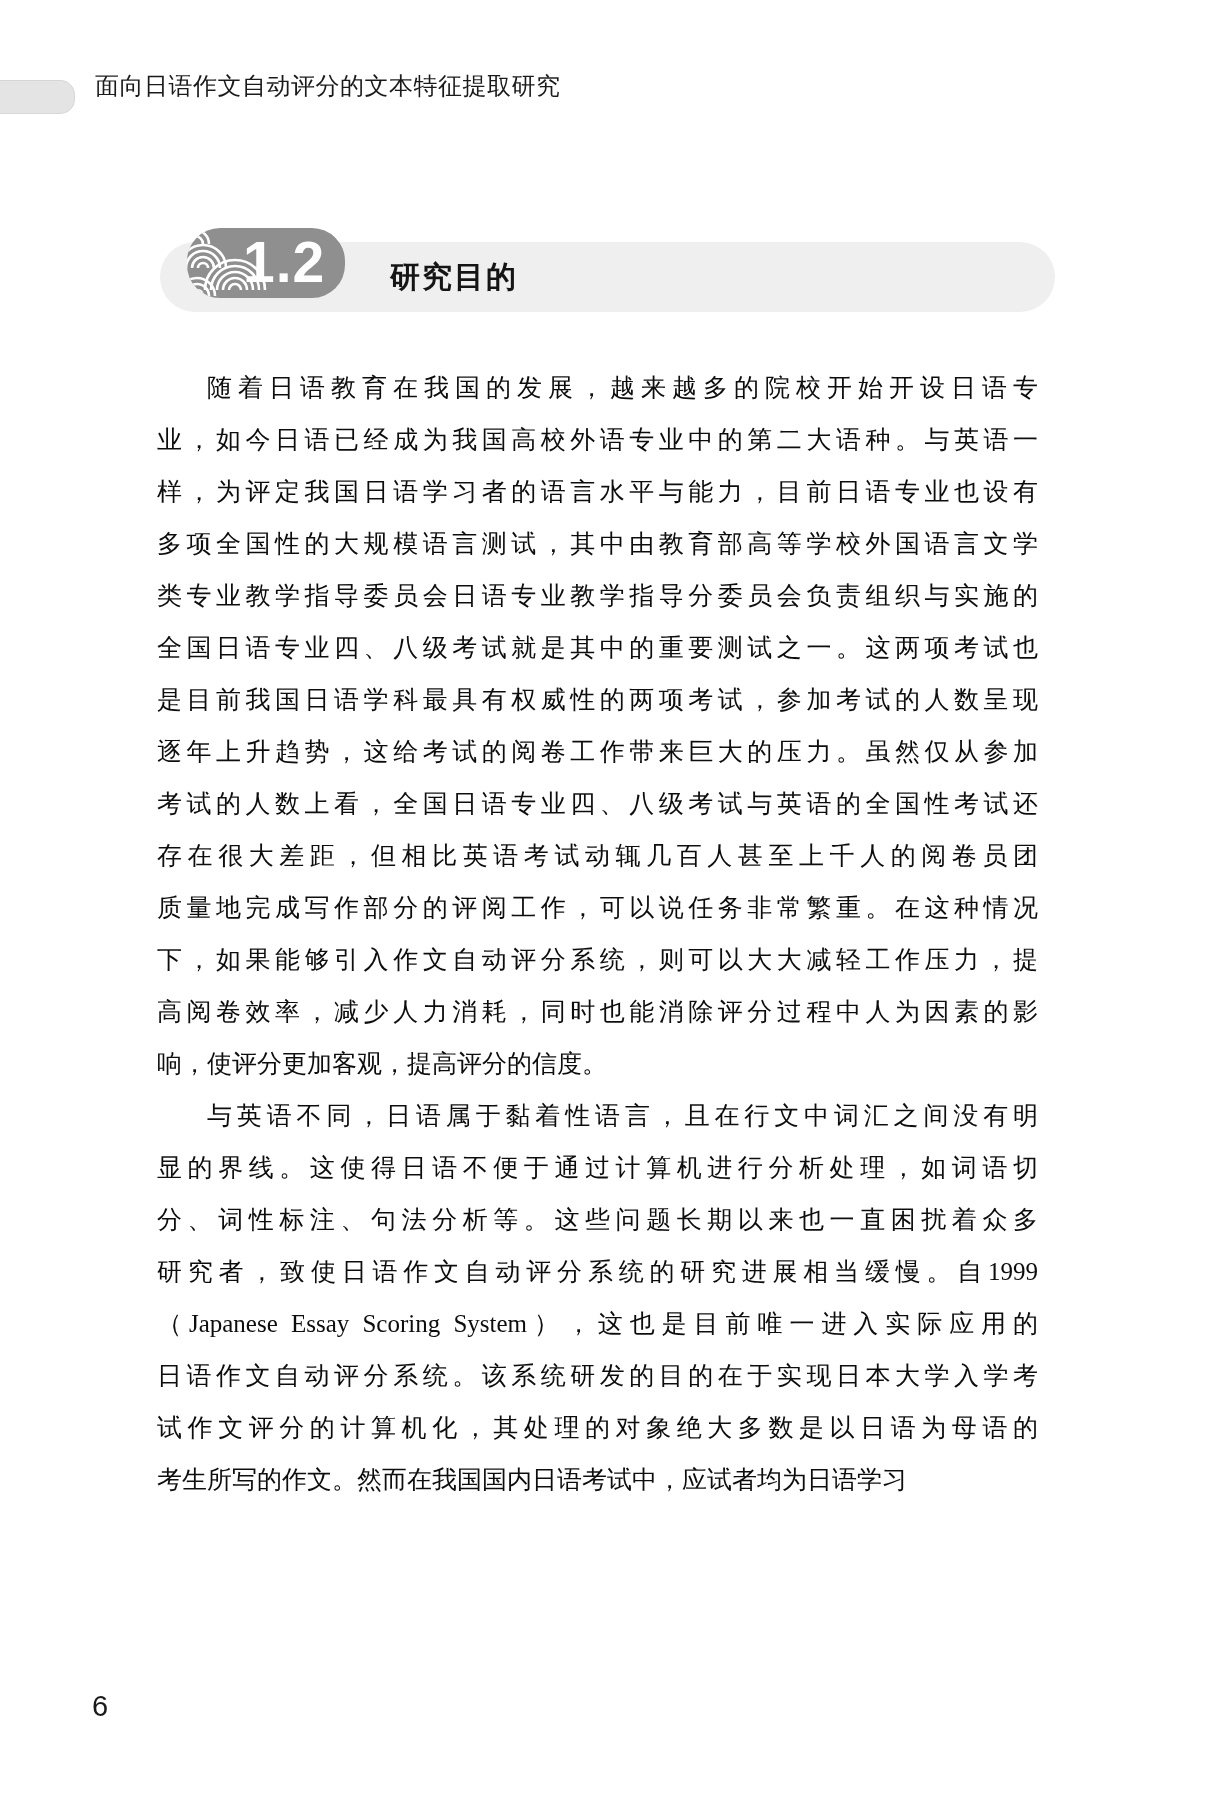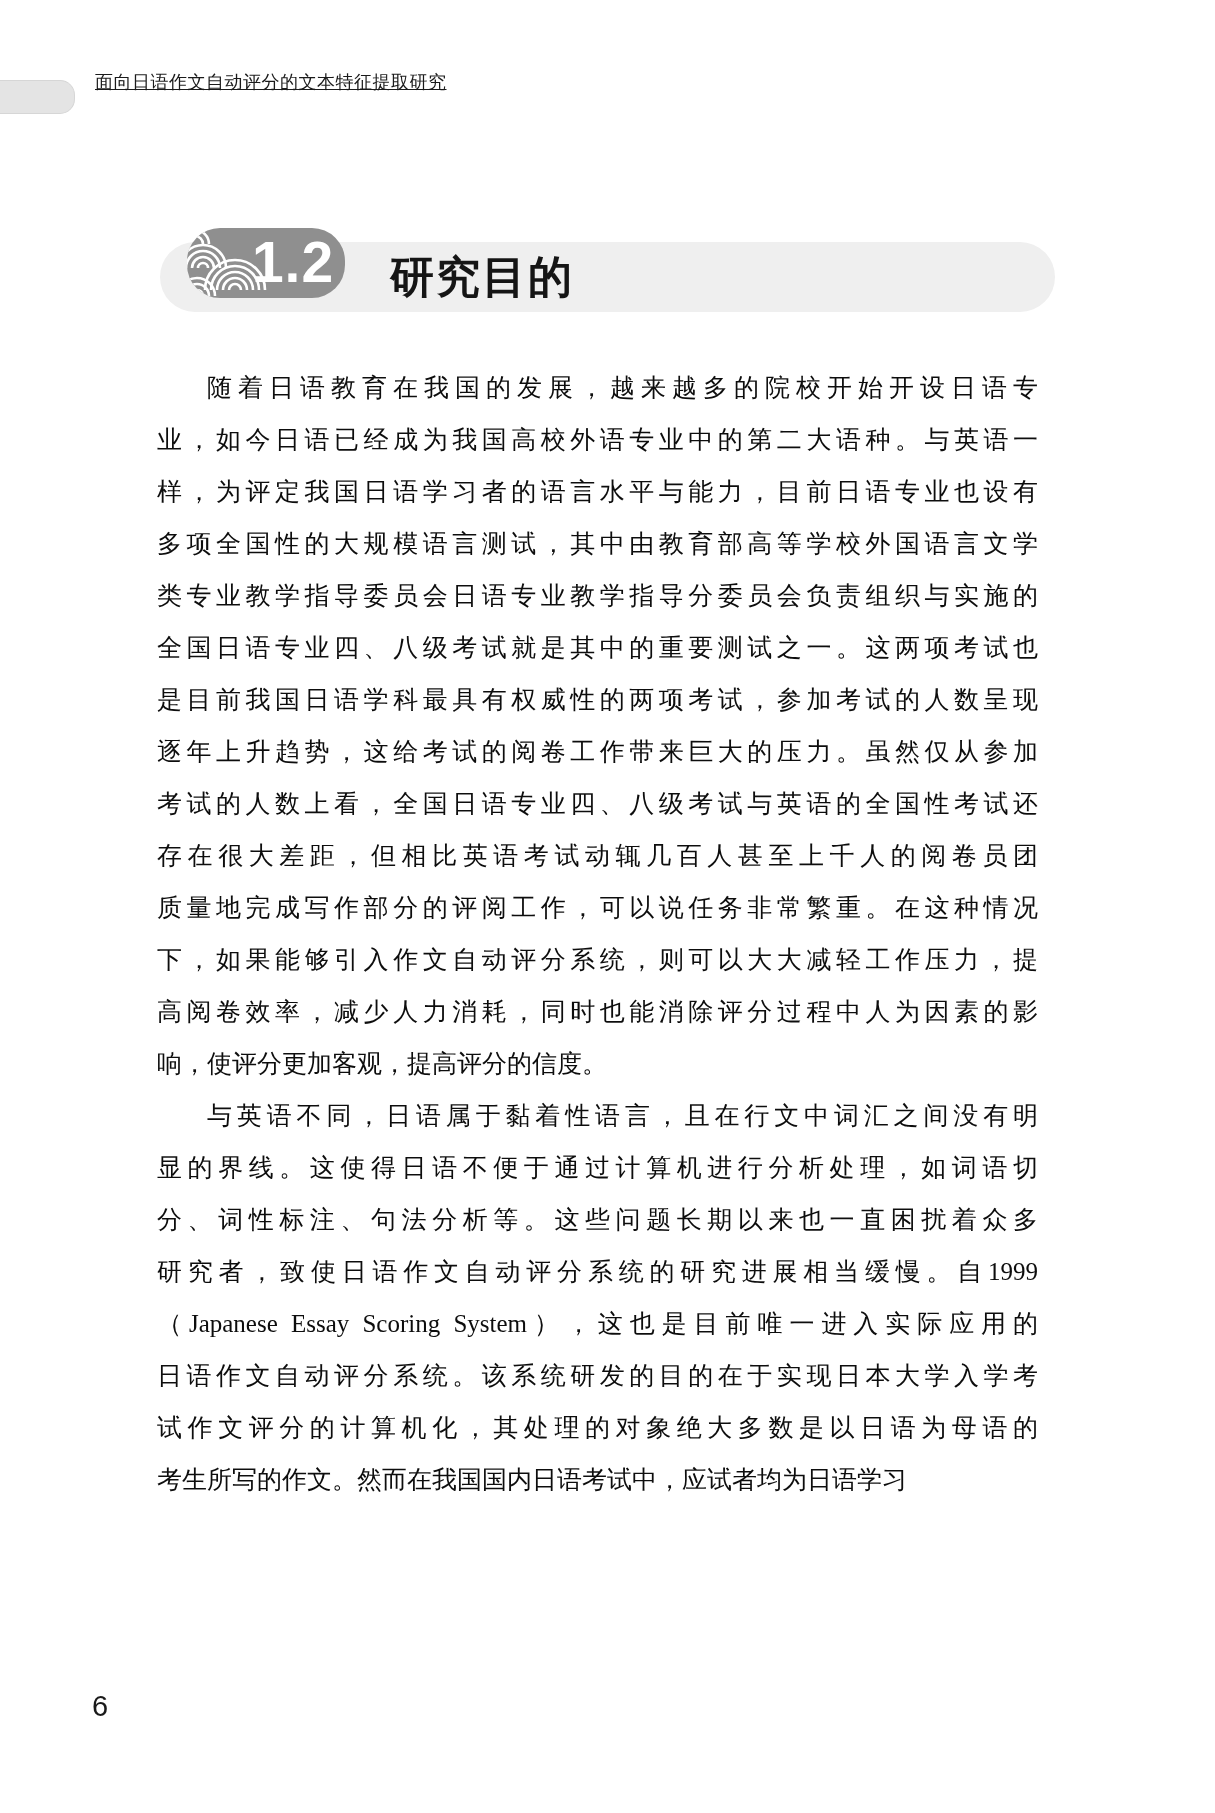--- a/index.html
+++ b/index.html
@@ -14,51 +14,51 @@
   
   .header-tab{
     position:absolute;left:0;top:80px;
     width:74px;height:32px;
     background:#e4e4e4;
     border:1px solid #d6d6d6;border-left:none;
     border-radius:0 15px 15px 0;
   }
   .running-head{
     position:absolute;left:95px;top:70px;
-    font-size:18px;letter-spacing:0.5px;
-    color:#1a1a1a;white-space:nowrap;text-decoration:underline;
+    font-size:24px;letter-spacing:0.5px;
+    color:#1a1a1a;white-space:nowrap;
   }
   
   .heading-pill{
     position:absolute;left:160px;top:242px;
     width:895px;height:70px;
     background:#efefef;
     border-radius:35px;
   }
   .heading-title{
     position:absolute;left:230px;top:0;
     line-height:70px;
     font-family:"Liberation Sans","DejaVu Sans",sans-serif;
-    font-weight:bold;font-size:44px;color:#151515;
+    font-weight:bold;font-size:30px;color:#151515;
     letter-spacing:2px;white-space:nowrap;
   }
   .heading-badge{
     position:absolute;left:187px;top:228px;
     width:158px;height:70px;
     background:#8f8f8f;
     border-radius:33px;
     overflow:hidden;
   }
   .wave-icon{
     position:absolute;left:0;top:0;
     width:84px;height:70px;
   }
   .section-number{
     position:absolute;left:56px;top:0;
-    width:100px;text-align:center;
+    width:100px;text-align:left;
     line-height:68px;
     font-family:"Liberation Sans","DejaVu Sans",sans-serif;
     font-weight:bold;font-size:57px;color:#ffffff;
     letter-spacing:1px;
   }
   
   .body-text{
     position:absolute;left:157px;top:362px;
     width:881px;
     font-size:25px;

